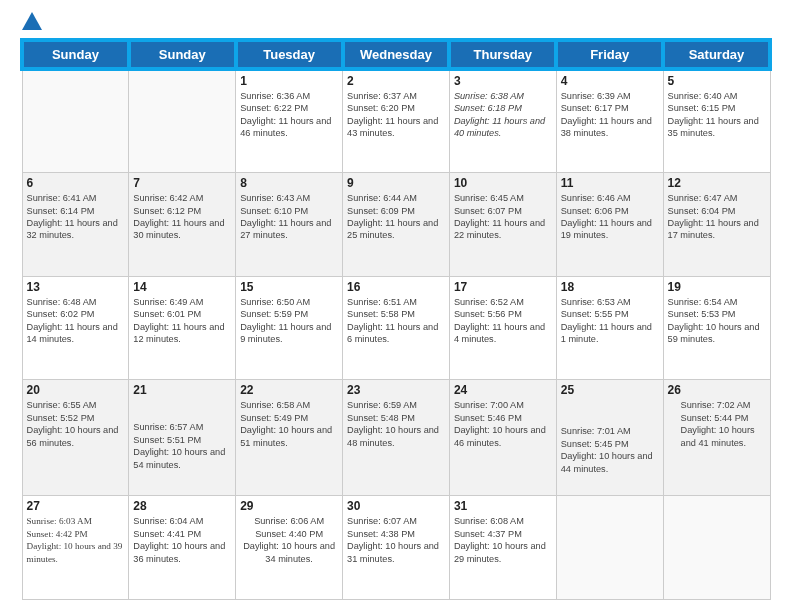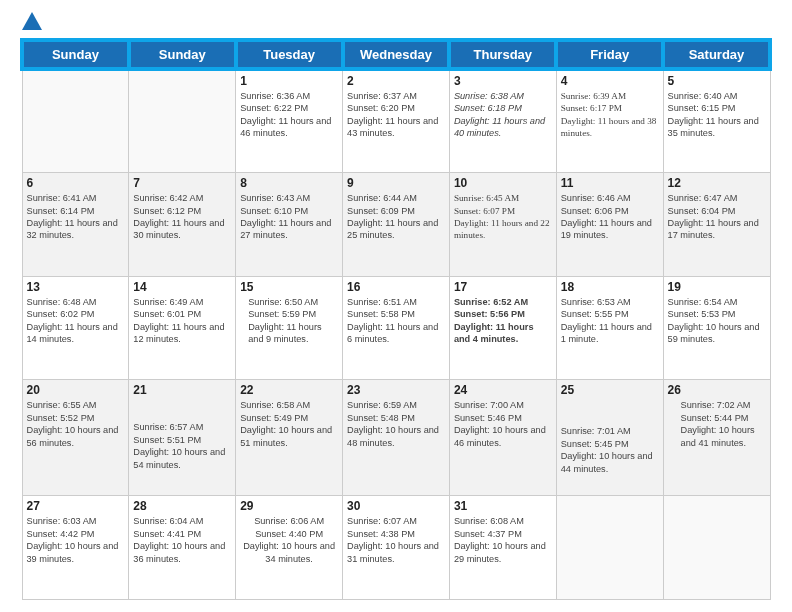--- a/index.html
+++ b/index.html
@@ -155,21 +155,21 @@
 Daylight: 11 hours and 43 minutes.</div>
           </td>
           <td>
             <span class="day-num">3</span>
             <div class="day-info" style="white-space: pre-line; font-style: italic;">Sunrise: 6:38 AM
 Sunset: 6:18 PM
 Daylight: 11 hours and 40 minutes.</div>
           </td>
           <td>
             <span class="day-num">4</span>
-            <div class="day-info" style="white-space: pre-line; font-family: Liberation Serif, serif;">Sunrise: 6:39 AM
+            <div class="day-info" style="white-space: pre-line;">Sunrise: 6:39 AM
 Sunset: 6:17 PM
 Daylight: 11 hours and 38 minutes.</div>
           </td>
           <td>
             <span class="day-num">5</span>
             <div class="day-info" style="white-space: pre-line;">Sunrise: 6:40 AM
 Sunset: 6:15 PM
 Daylight: 11 hours and 35 minutes.</div>
           </td>
         </tr>
@@ -193,21 +193,21 @@
 Daylight: 11 hours and 27 minutes.</div>
           </td>
           <td>
             <span class="day-num">9</span>
             <div class="day-info" style="white-space: pre-line;">Sunrise: 6:44 AM
 Sunset: 6:09 PM
 Daylight: 11 hours and 25 minutes.</div>
           </td>
           <td>
             <span class="day-num">10</span>
-            <div class="day-info" style="white-space: pre-line; font-family: Liberation Serif, serif;">Sunrise: 6:45 AM
+            <div class="day-info" style="white-space: pre-line;">Sunrise: 6:45 AM
 Sunset: 6:07 PM
 Daylight: 11 hours and 22 minutes.</div>
           </td>
           <td>
             <span class="day-num">11</span>
             <div class="day-info" style="white-space: pre-line;">Sunrise: 6:46 AM
 Sunset: 6:06 PM
 Daylight: 11 hours and 19 minutes.</div>
           </td>
           <td>
@@ -225,33 +225,33 @@
 Daylight: 11 hours and 14 minutes.</div>
           </td>
           <td>
             <span class="day-num">14</span>
             <div class="day-info" style="white-space: pre-line;">Sunrise: 6:49 AM
 Sunset: 6:01 PM
 Daylight: 11 hours and 12 minutes.</div>
           </td>
           <td>
             <span class="day-num">15</span>
-            <div class="day-info" style="white-space: pre-line; margin-left: 8px;">Sunrise: 6:50 AM
+            <div class="day-info" style="white-space: pre-line;">Sunrise: 6:50 AM
 Sunset: 5:59 PM
 Daylight: 11 hours and 9 minutes.</div>
           </td>
           <td>
             <span class="day-num">16</span>
             <div class="day-info" style="white-space: pre-line;">Sunrise: 6:51 AM
 Sunset: 5:58 PM
 Daylight: 11 hours and 6 minutes.</div>
           </td>
           <td>
             <span class="day-num">17</span>
-            <div class="day-info" style="white-space: pre-line; font-weight: bold;">Sunrise: 6:52 AM
+            <div class="day-info" style="white-space: pre-line;">Sunrise: 6:52 AM
 Sunset: 5:56 PM
 Daylight: 11 hours and 4 minutes.</div>
           </td>
           <td>
             <span class="day-num">18</span>
             <div class="day-info" style="white-space: pre-line;">Sunrise: 6:53 AM
 Sunset: 5:55 PM
 Daylight: 11 hours and 1 minute.</div>
           </td>
           <td>
@@ -301,21 +301,21 @@
           <td>
             <span class="day-num">26</span>
             <div class="day-info" style="white-space: pre-line; margin-left: 13px;">Sunrise: 7:02 AM
 Sunset: 5:44 PM
 Daylight: 10 hours and 41 minutes.</div>
           </td>
         </tr>
         <tr>
           <td>
             <span class="day-num">27</span>
-            <div class="day-info" style="white-space: pre-line;">Sunrise: 6:03 AM
+            <div class="day-info" style="white-space: pre-line; font-family: Liberation Serif, serif;">Sunrise: 6:03 AM
 Sunset: 4:42 PM
 Daylight: 10 hours and 39 minutes.</div>
           </td>
           <td>
             <span class="day-num">28</span>
             <div class="day-info" style="white-space: pre-line;">Sunrise: 6:04 AM
 Sunset: 4:41 PM
 Daylight: 10 hours and 36 minutes.</div>
           </td>
           <td>

